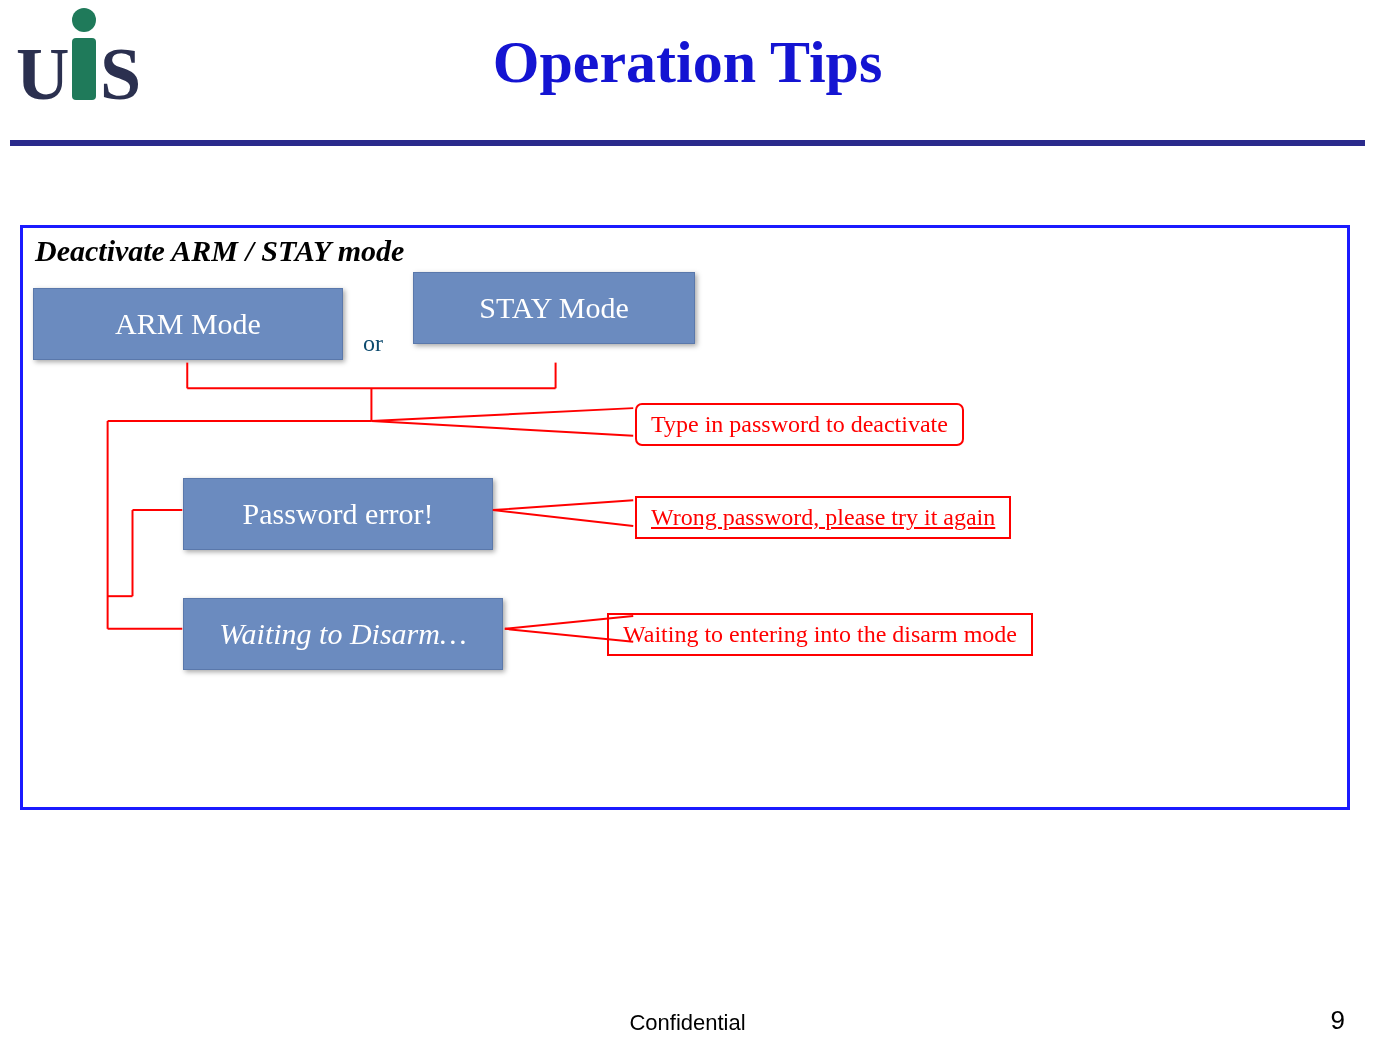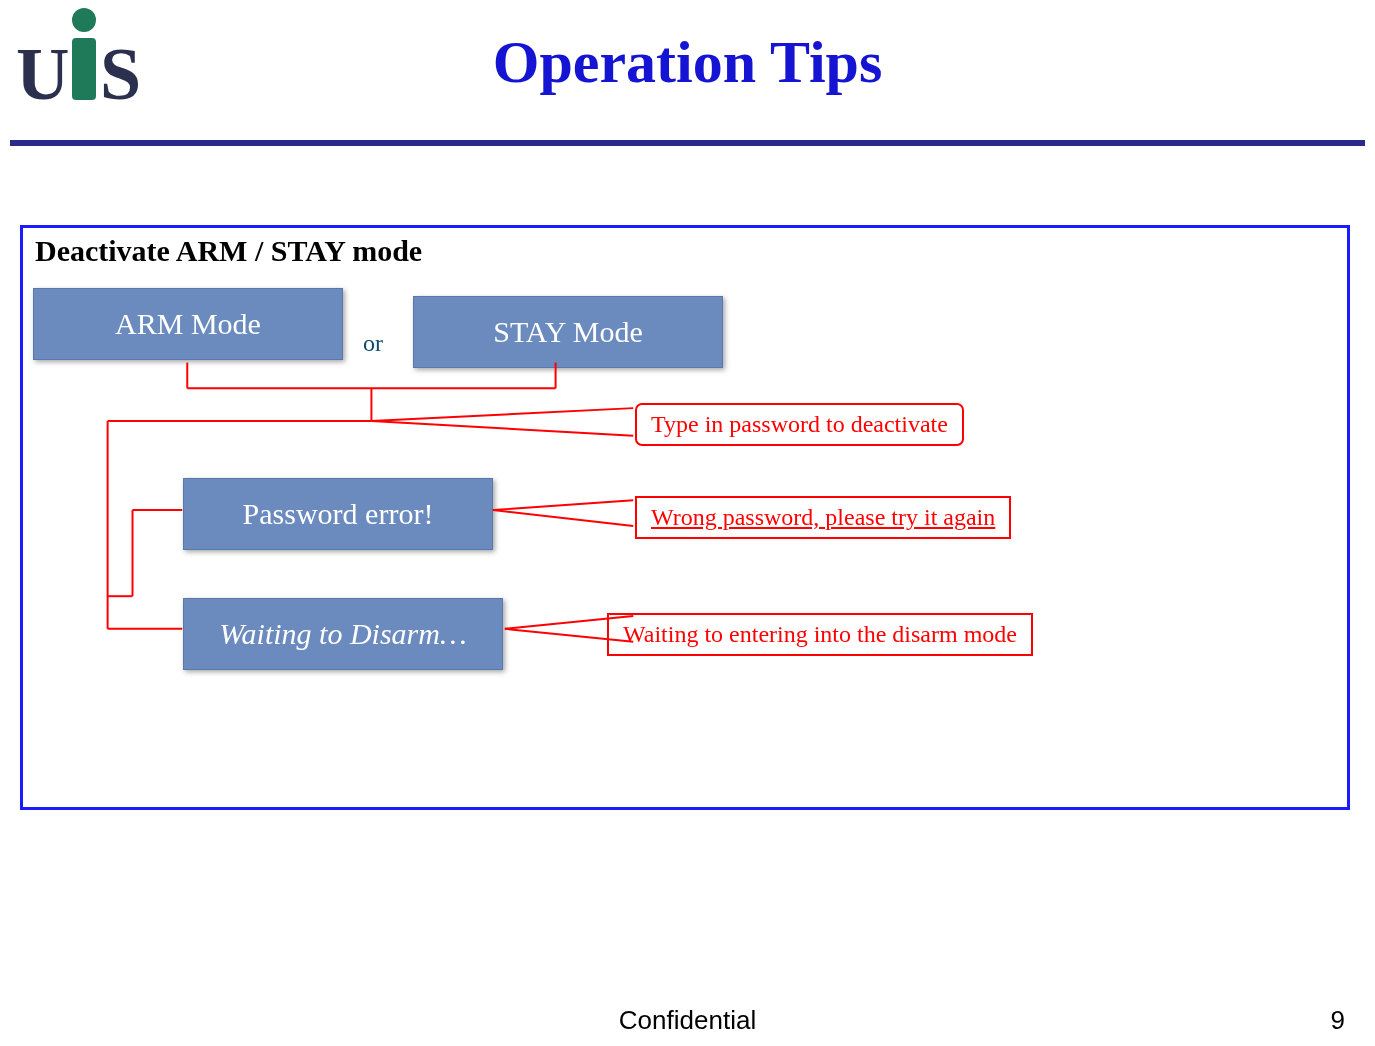--- a/index.html
+++ b/index.html
@@ -82,20 +82,21 @@
     box-sizing: border-box;
   }
 
   .panel-title {
     position: absolute;
     left: 12px;
     top: 6px;
     font-size: 30px;
     font-weight: 700;
     color: #000;
+    font-style: italic;
   }
 
   
   .mode-box {
     position: absolute;
     background: #6b8bbf; 
     border: 1px solid #5a78ab;
     box-shadow: 2px 2px 5px rgba(0,0,0,.35);
     color: #ffffff;
     font-size: 30px;
@@ -140,21 +141,21 @@
   }
 
   
   .footer-center {
     position: absolute;
     bottom: 10px;
     left: 0;
     right: 0;
     text-align: center;
     font-family: Arial, Helvetica, sans-serif;
-    font-size: 26px;
+    font-size: 22px;
     color: #000;
   }
   .footer-right {
     position: absolute;
     bottom: 10px;
     right: 30px;
     font-family: Arial, Helvetica, sans-serif;
     font-size: 26px;
     color: #000;
   }
@@ -174,21 +175,21 @@
 <div class="rule"></div>
 
 <div class="panel">
 
   <div class="panel-title">Deactivate ARM / STAY mode</div>
 
   <div class="mode-box" style="left:10px; top:60px; width:310px; height:72px;">ARM Mode</div>
 
   <div class="or-text" style="left:340px; top:74px;">or</div>
 
-  <div class="mode-box" style="left:390px; top:68px; width:310px; height:72px;">STAY Mode</div>
+  <div class="mode-box" style="left:390px; top:44px; width:282px; height:72px;">STAY Mode</div>
 
   <div class="mode-box" style="left:160px; top:250px; width:310px; height:72px;">Password error!</div>
 
   <div class="mode-box" style="left:160px; top:370px; width:320px; height:72px;font-style:italic;">Waiting to Disarm…</div>
 
   <div class="callout" style="left:612px; top:175px;border-radius:7px;">Type in password to deactivate</div>
 
   <div class="callout" style="left:612px; top:268px;text-decoration:underline;">Wrong password, please try it again</div>
 
   <div class="callout" style="left:584px; top:385px;">Waiting to entering into the disarm mode</div>

